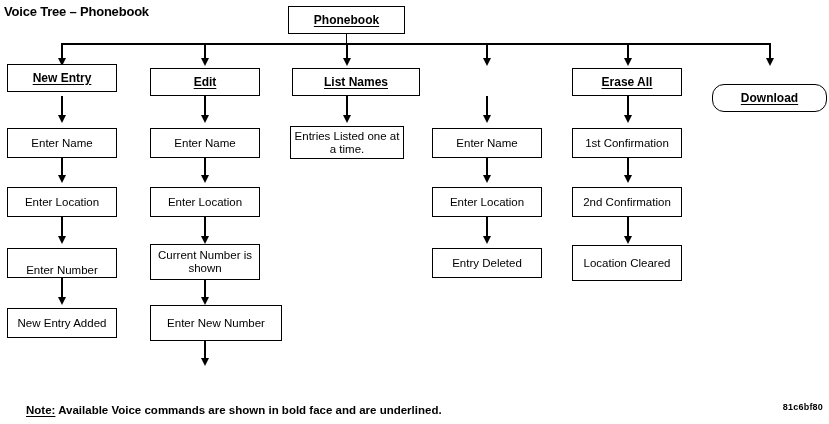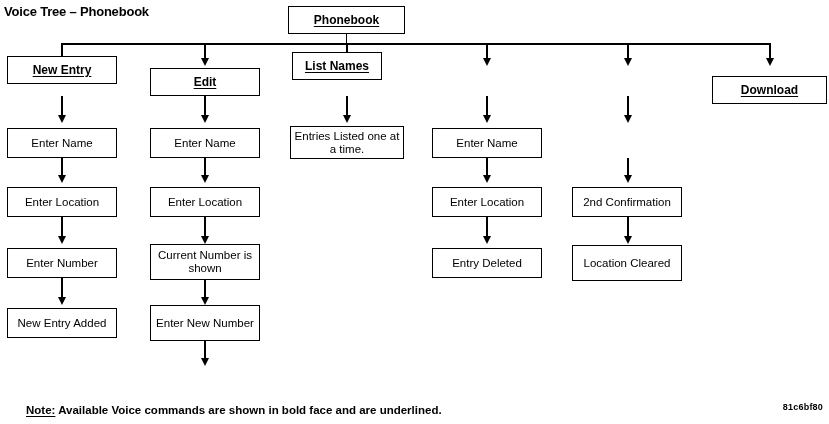--- a/index.html
+++ b/index.html
@@ -101,39 +101,39 @@
   <div class="node cmd" style="left:288px; top:6px; width:117px; height:28px;">
     <span class="lbl">Phonebook</span>
   </div>
 
   <div class="connector vline" style="left:345.5px; top:34px; height:10px;"></div>
 
   <div class="connector hline" style="left:62px; top:43px; width:709px;"></div>
 
   <div class="connector vline" style="left:61.2px; top:43px; height:18px;"></div>
   <div class="arrow" style="left:57.5px; top:58px;"></div>
-  <div class="node cmd" style="left:7px; top:56px; width:110px; height:28px;">
+  <div class="node cmd" style="left:7px; top:64px; width:110px; height:28px;">
     <span class="lbl">New Entry</span>
   </div>
 
   <div class="connector vline" style="left:61.2px; top:96px; height:24px;"></div>
   <div class="arrow" style="left:57.5px; top:115px;"></div>
   <div class="node" style="left:7px; top:128px; width:110px; height:30px;">
     <span class="lbl">Enter Name</span>
   </div>
 
   <div class="connector vline" style="left:61.2px; top:158px; height:22px;"></div>
   <div class="arrow" style="left:57.5px; top:175px;"></div>
   <div class="node" style="left:7px; top:187px; width:110px; height:30px;">
     <span class="lbl">Enter Location</span>
   </div>
 
   <div class="connector vline" style="left:61.2px; top:217px; height:23px;"></div>
   <div class="arrow" style="left:57.5px; top:236px;"></div>
-  <div class="node" style="left:7px; top:248px; width:110px; height:30px;">
+  <div class="node" style="left:7px; top:248px; width:110px; height:30px;align-items:flex-end;">
     <span class="lbl">Enter Number</span>
   </div>
 
   <div class="connector vline" style="left:61.2px; top:278px; height:23px;"></div>
   <div class="arrow" style="left:57.5px; top:297px;"></div>
   <div class="node" style="left:7px; top:308px; width:110px; height:30px;">
     <span class="lbl">New Entry Added</span>
   </div>
 
   <div class="connector vline" style="left:204.2px; top:43px; height:18px;"></div>
@@ -155,30 +155,30 @@
   </div>
 
   <div class="connector vline" style="left:204.2px; top:217px; height:23px;"></div>
   <div class="arrow" style="left:200.5px; top:236px;"></div>
   <div class="node" style="left:150px; top:244px; width:110px; height:36px;">
     <span class="lbl">Current Number is shown</span>
   </div>
 
   <div class="connector vline" style="left:204.2px; top:280px; height:22px;"></div>
   <div class="arrow" style="left:200.5px; top:297px;"></div>
-  <div class="node" style="left:150px; top:305px; width:110px; height:36px;">
+  <div class="node" style="left:150px; top:305px; width:132px; height:36px;">
     <span class="lbl">Enter New Number</span>
   </div>
 
   <div class="connector vline" style="left:204.2px; top:341px; height:22px;"></div>
   <div class="arrow" style="left:200.5px; top:358px;"></div>
 
   <div class="connector vline" style="left:346.2px; top:43px; height:18px;"></div>
   <div class="arrow" style="left:342.5px; top:58px;"></div>
-  <div class="node cmd" style="left:292px; top:52px; width:90px; height:28px;">
+  <div class="node cmd" style="left:292px; top:68px; width:128px; height:28px;">
     <span class="lbl">List Names</span>
   </div>
 
   <div class="connector vline" style="left:346.2px; top:96px; height:24px;"></div>
   <div class="arrow" style="left:342.5px; top:115px;"></div>
   <div class="node" style="left:290px; top:126px; width:114px; height:33px;">
     <span class="lbl">Entries Listed one at a time.</span>
   </div>
 
   <div class="connector vline" style="left:486.2px; top:43px; height:18px;"></div>
@@ -197,39 +197,45 @@
   </div>
 
   <div class="connector vline" style="left:486.2px; top:217px; height:23px;"></div>
   <div class="arrow" style="left:482.5px; top:236px;"></div>
   <div class="node" style="left:432px; top:248px; width:110px; height:30px;">
     <span class="lbl">Entry Deleted</span>
   </div>
 
   <div class="connector vline" style="left:627.2px; top:43px; height:18px;"></div>
   <div class="arrow" style="left:623.5px; top:58px;"></div>
+  <div class="node cmd" style="left:572px; top:68px; width:110px; height:28px;">
+    <span class="lbl">Erase All</span>
+  </div>
 
   <div class="connector vline" style="left:627.2px; top:96px; height:24px;"></div>
   <div class="arrow" style="left:623.5px; top:115px;"></div>
+  <div class="node" style="left:572px; top:128px; width:110px; height:30px;">
+    <span class="lbl">1st Confirmation</span>
+  </div>
 
   <div class="connector vline" style="left:627.2px; top:158px; height:22px;"></div>
   <div class="arrow" style="left:623.5px; top:175px;"></div>
   <div class="node" style="left:572px; top:187px; width:110px; height:30px;">
     <span class="lbl">2nd Confirmation</span>
   </div>
 
   <div class="connector vline" style="left:627.2px; top:217px; height:23px;"></div>
   <div class="arrow" style="left:623.5px; top:236px;"></div>
   <div class="node" style="left:572px; top:245px; width:110px; height:36px;">
     <span class="lbl">Location Cleared</span>
   </div>
 
   <div class="connector vline" style="left:769.2px; top:43px; height:18px;"></div>
   <div class="arrow" style="left:765.5px; top:58px;"></div>
-  <div class="node cmd" style="left:712px; top:76px; width:115px; height:28px;">
+  <div class="node cmd" style="left:712px; top:84px; width:115px; height:28px;border-radius:12px;">
     <span class="lbl">Download</span>
   </div>
 
   <div class="note">
     <span class="note-label">Note:</span>
     <span>Available Voice commands are shown in bold face and are underlined.</span>
   </div>
 
   <div class="docid">81c6bf80</div>
 

